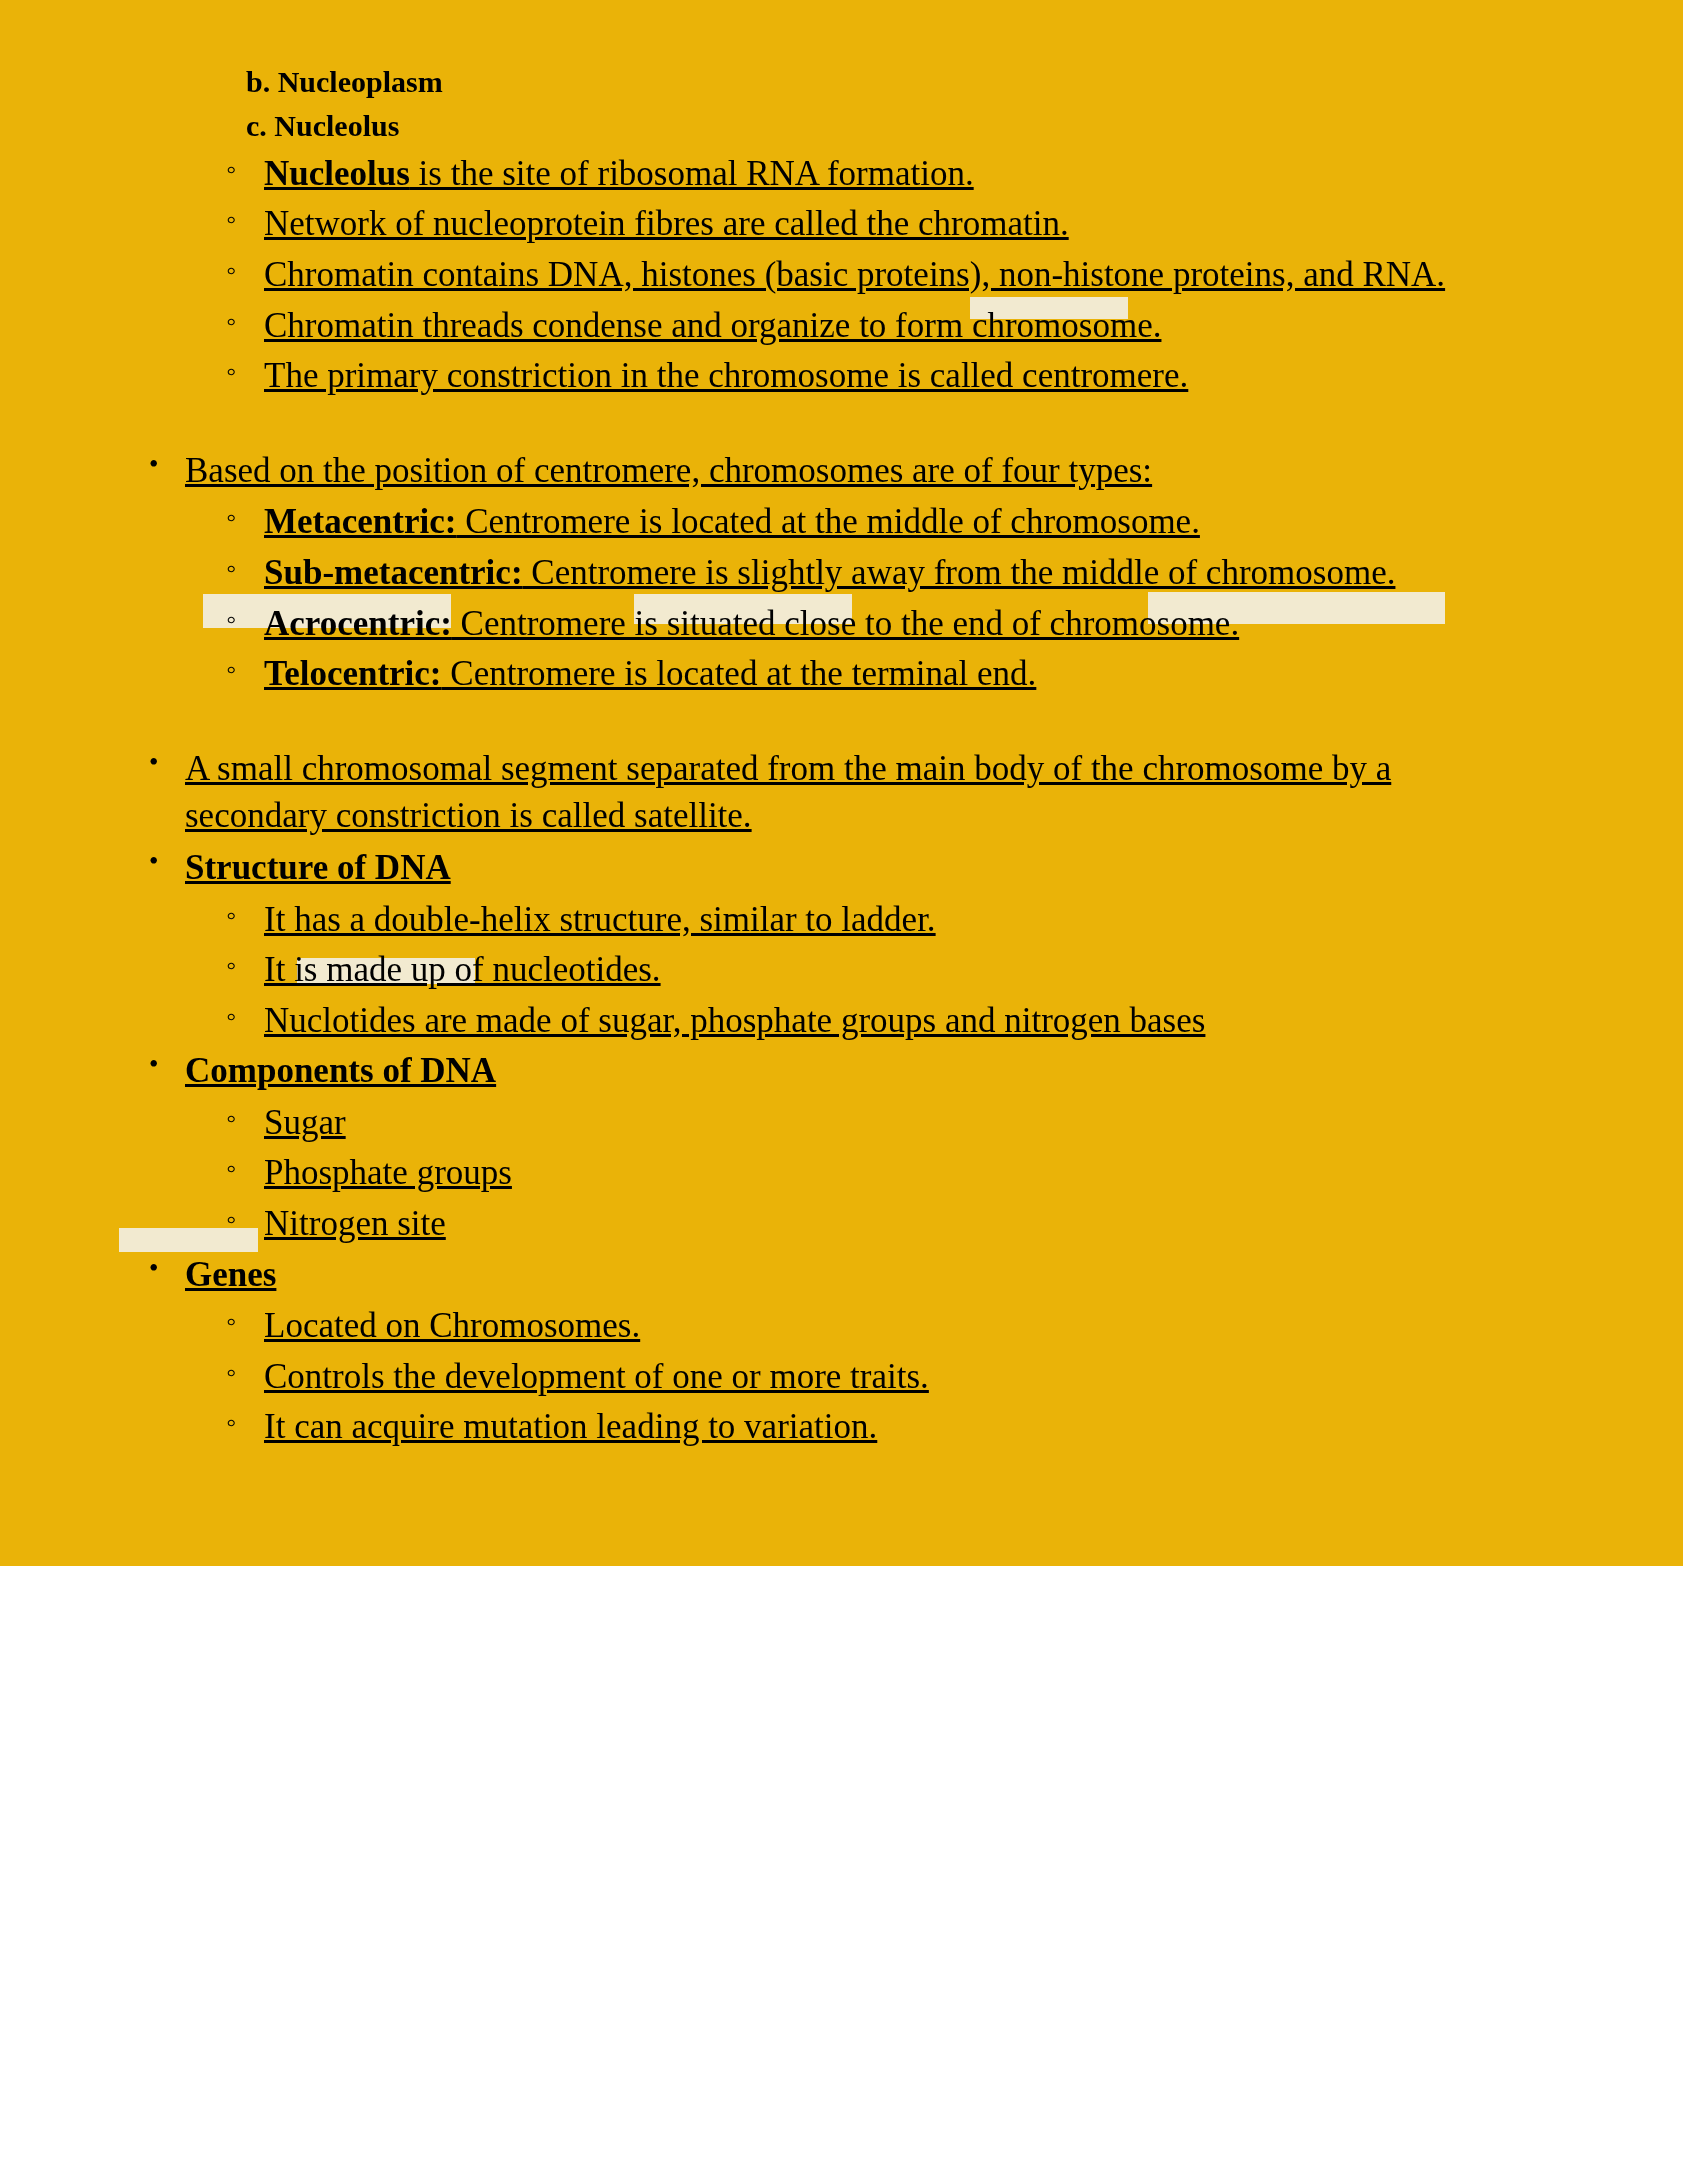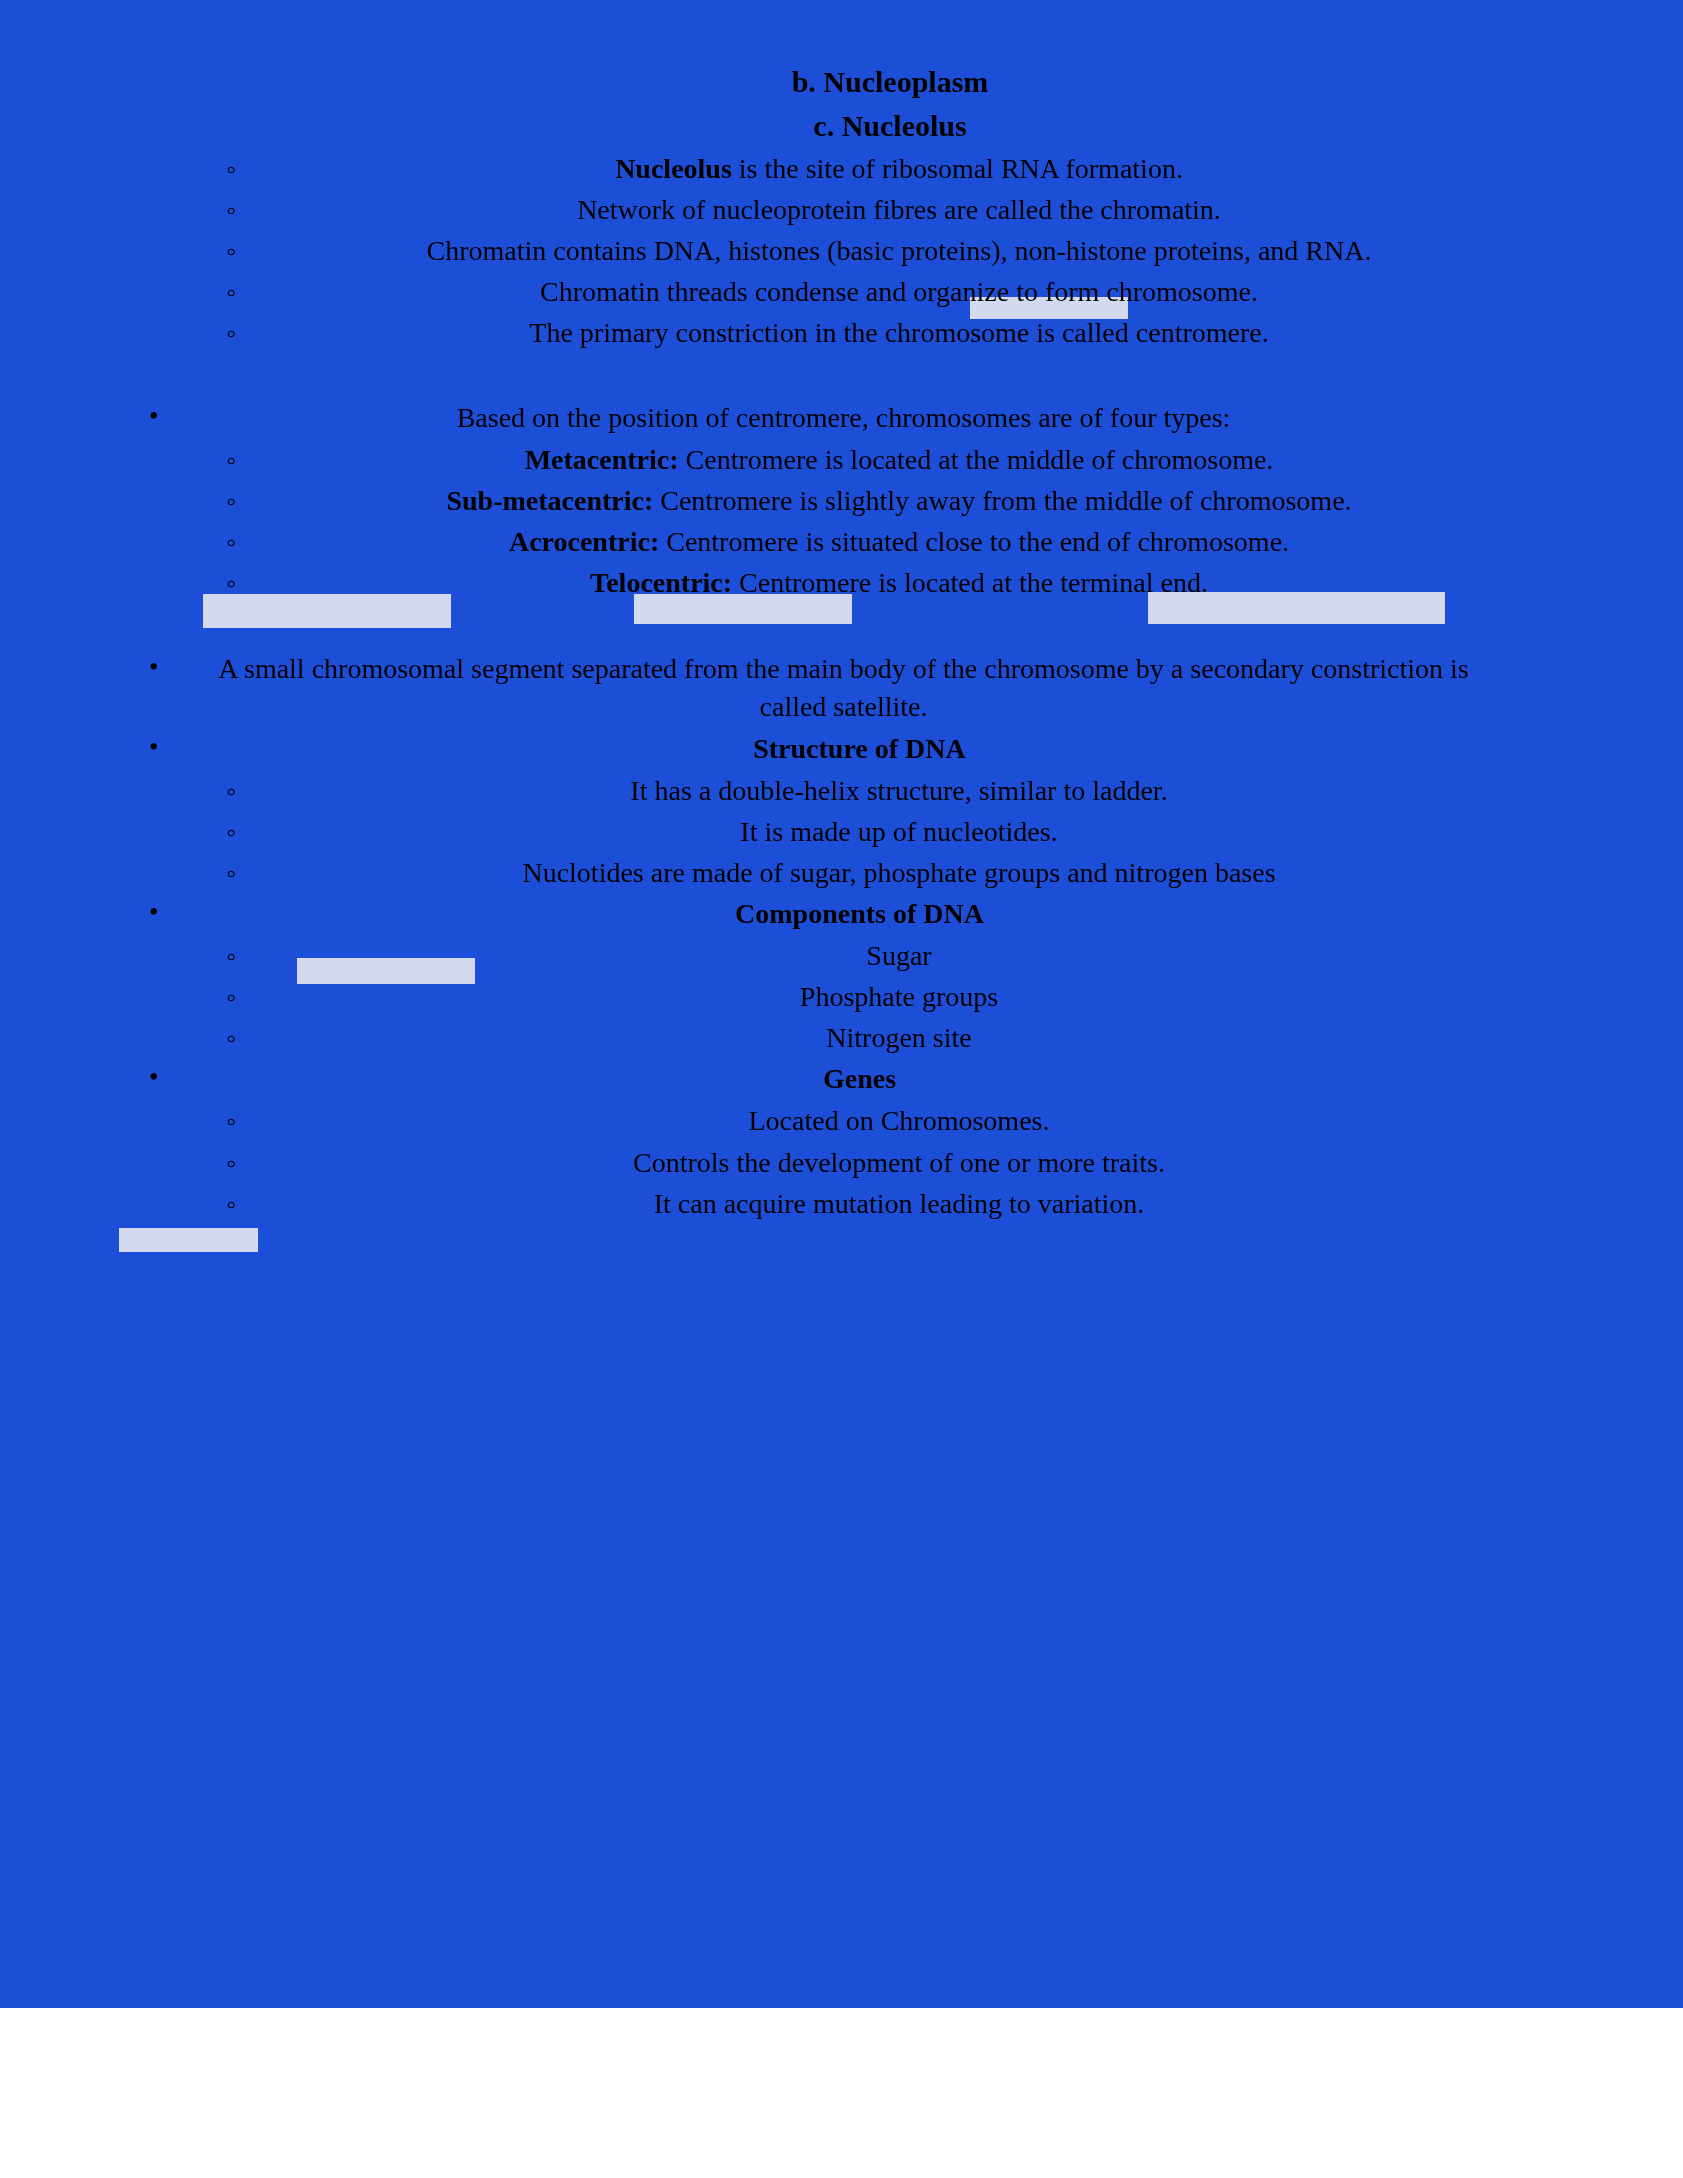--- a/index.html
+++ b/index.html
@@ -9,25 +9,24 @@
     background: #ffffff;
   }
   body {
     font-family: "Liberation Serif", "DejaVu Serif", serif;
     color: #000000;
   }
 
   .page {
     position: relative;
     width: 1683px;
-    height: 2008px;
-    background: #1d4ed8;
+    height: 1566px;
+    background: #eab308;
     overflow: hidden;
     box-sizing: border-box;
-    text-align: center;
   }
 
   
   .scan-tint {
     position: absolute;
     pointer-events: none;
     background: #f3f3f3;
     opacity: 0.85;
   }
   .scan-tint.t1 { left: 203px;  top: 594px;  width: 248px; height: 34px; }
@@ -48,23 +47,24 @@
 
   
   ul.lvl0, ul.lvl1, ul.lvl2 {
     list-style: none;
     margin: 0;
     padding: 0;
   }
 
   li {
     position: relative;
-    font-size: 28px;
+    font-size: 35px;
     line-height: 1.36;
     letter-spacing: 0px;
+    text-decoration: underline;
   }
 
   
   .lettered {
     margin-left: 117px;
     font-weight: bold;
     font-size: 30px;
     line-height: 1.38;
     padding-bottom: 3px;
   }

